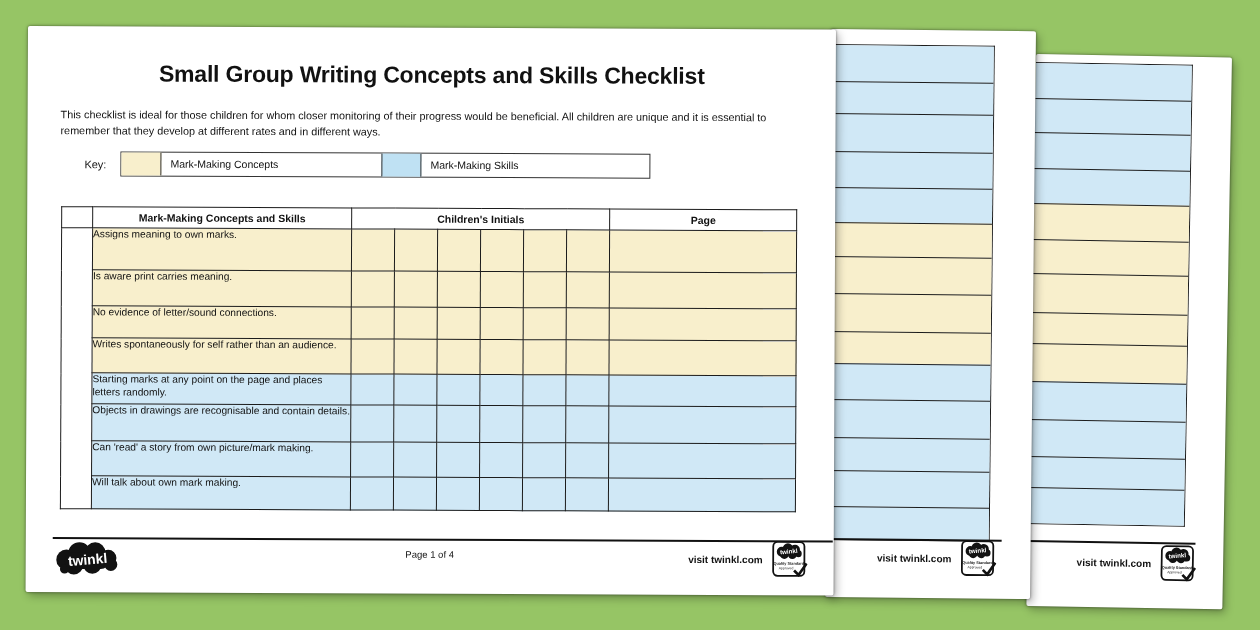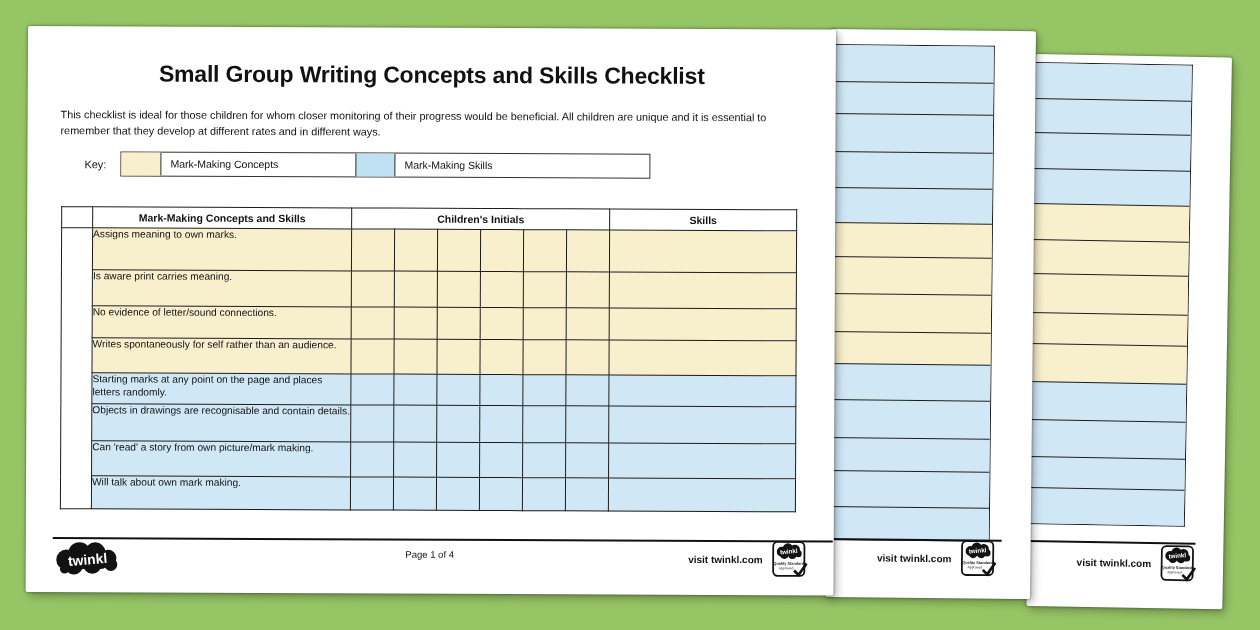--- a/index.html
+++ b/index.html
@@ -17,21 +17,21 @@
 
   
   .doc-title{position:absolute;top:34px;left:0;right:0;text-align:center;font-size:23px;font-weight:bold;color:#111;letter-spacing:-.2px;}
   .intro{position:absolute;top:80px;left:33px;width:750px;font-size:10.8px;line-height:1.5;color:#111;font-weight:500;}
   .key-row{position:absolute;top:125px;left:57px;display:flex;align-items:center;}
   .key-caption{font-size:11px;color:#111;margin-right:14px;font-weight:500;}
   .key-box{display:flex;width:530px;height:25px;border:1px solid #333;box-sizing:border-box;}
   .key-swatch{width:40px;height:100%;box-sizing:border-box;border-right:1px solid #333;}
   .key-swatch.skills-key{border-left:1px solid #333;}
   .key-label{font-size:10.5px;line-height:23px;padding-left:9px;color:#111;box-sizing:border-box;}
-  .key-label.first{width:194px;}
+  .key-label.first{width:220px;}
   .key-label.second{flex:1;}
 
   table.checklist{position:absolute;left:34px;top:180px;width:735px;border-collapse:collapse;table-layout:fixed;}
   table.checklist th, table.checklist td{border:1px solid #1c1c1c;padding:0;box-sizing:border-box;}
   table.checklist th{background:#fff;font-size:10.5px;font-weight:bold;color:#111;height:21px;text-align:center;}
   td.nohdr{border:none;background:transparent;}
   td.bracket{background:#fff;}
   td.skill-cell{font-size:10.2px;font-weight:500;color:#111;vertical-align:top;padding:3px 5px;line-height:1.25;}
   td.init-cell, td.notes-cell{vertical-align:top;}
 
@@ -83,21 +83,21 @@
         <col style="width:43px">
           <col style="width:43px">
           <col style="width:43px">
         <col style="width:187px">
       </colgroup>
       <thead>
         <tr>
           <td class="nohdr"></td>
           <th>Mark-Making Concepts and Skills</th>
           <th colspan="6">Children's Initials</th>
-          <th>Skills</th>
+          <th>Page</th>
         </tr>
       </thead>
       <tbody id="checklist-body">
           <tr style="height: 42px;">
             <td rowspan="8" class="bracket"></td>
             <td class="skill-cell concepts">Assigns meaning to own marks.</td>
             <td class="init-cell concepts"></td>
             <td class="init-cell concepts"></td>
             <td class="init-cell concepts"></td>
             <td class="init-cell concepts"></td>

